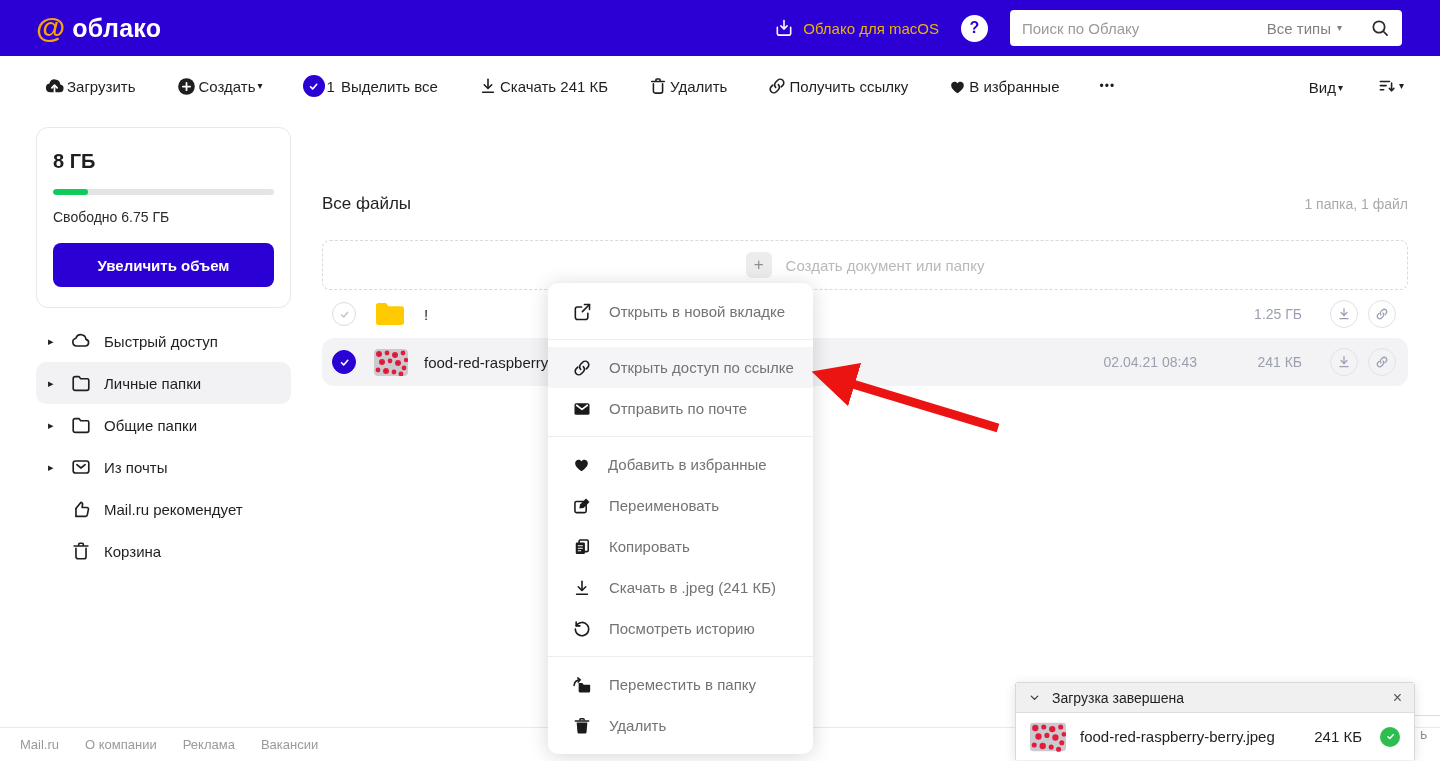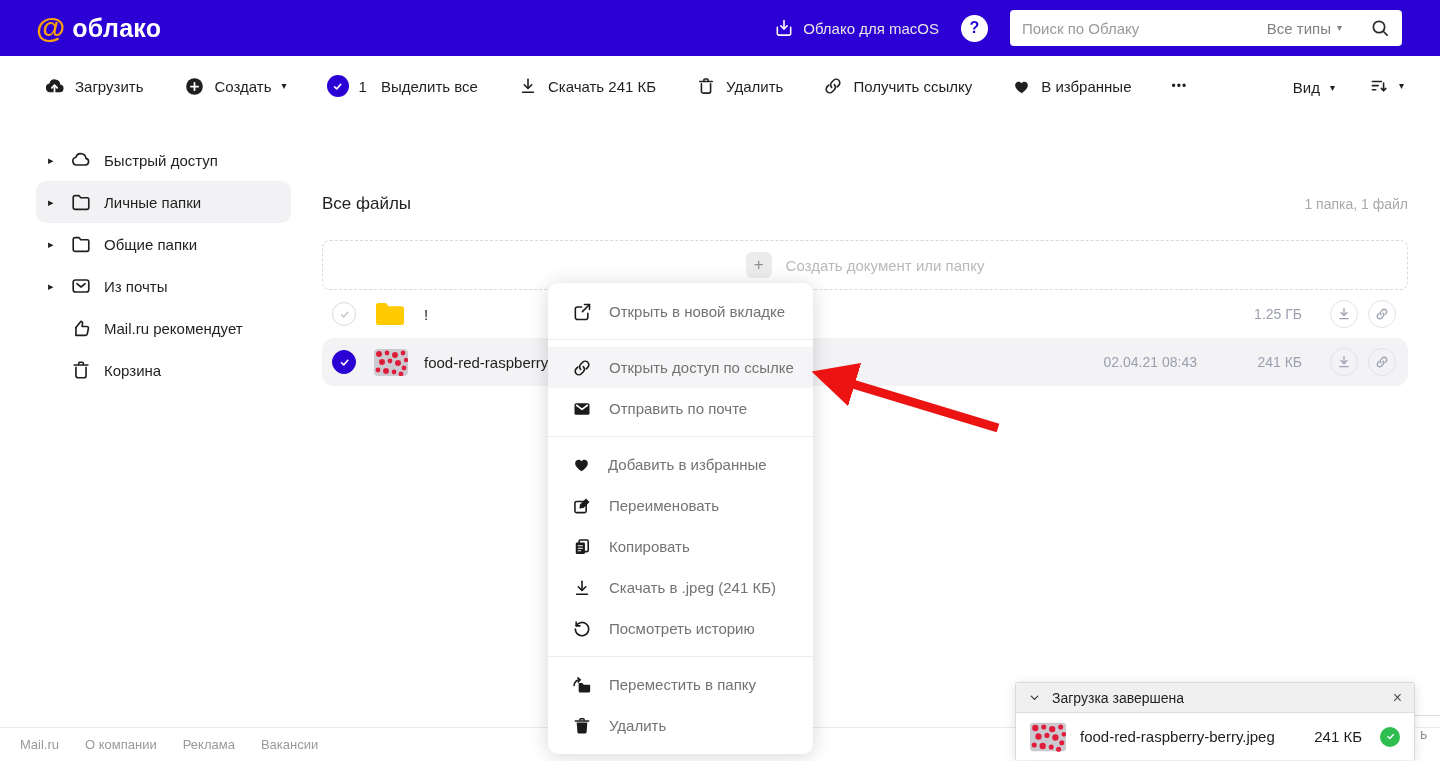--- a/index.html
+++ b/index.html
@@ -6,34 +6,34 @@
   body { font-family:"Liberation Sans", sans-serif; background:#fff; }
   .screen { position:relative; width:1440px; height:761px; background:#fff; overflow:hidden; }
 
   
   .hdr { position:absolute; top:0; left:0; right:0; height:56px; background:#2c00d4;
          display:flex; align-items:center; padding:0 38px 0 36px; z-index:3; }
   .logo { display:flex; align-items:center; gap:7px; cursor:pointer; }
   .logo-at { color:#f8a00e; font-size:30px; font-weight:bold; line-height:1; }
   .logo-word { color:#fff; font-size:25px; font-weight:600; letter-spacing:.3px; }
   .hdr-right { margin-left:auto; display:flex; align-items:center; gap:22px; }
-  .macos { display:flex; align-items:center; gap:9px; color:#e5e5e5; font-size:15px; cursor:pointer; }
+  .macos { display:flex; align-items:center; gap:9px; color:#eab308; font-size:15px; cursor:pointer; }
   .help { width:27px; height:27px; border-radius:50%; background:#fff; color:#2c00d4;
           font-weight:bold; font-size:16px; display:flex; align-items:center; justify-content:center; cursor:pointer; }
   .search { width:392px; height:36px; background:#fff; border-radius:4px; display:flex;
             align-items:center; padding:0 12px; gap:28px; }
   .search input { flex:1; border:none; outline:none; font-size:15px; color:#333; font-family:inherit; }
   .search input::placeholder { color:#9a9a9a; }
   .ftypes { display:flex; align-items:center; gap:6px; color:#808080; font-size:15px; cursor:pointer; white-space:nowrap; }
   .caret { font-size:10px; line-height:1; }
 
   
   .tbar { position:absolute; top:56px; left:0; right:0; height:60px; display:flex;
           align-items:center; padding:0 36px 0 44px; gap:40px; background:#fff; }
-  .ti { display:flex; align-items:center; gap:10px; font-size:15px; color:#1f1f1f;
+  .ti { display:flex; align-items:center; gap:2px; font-size:15px; color:#1f1f1f;
         cursor:pointer; white-space:nowrap; }
   .ti svg { flex:0 0 auto; }
   .tbar-right { margin-left:auto; display:flex; align-items:flex-end; gap:34px; }
   .ccirc { width:22px; height:22px; border-radius:50%; background:#2b00d4; display:flex;
            align-items:center; justify-content:center; }
   .selcount { margin-right:4px; }
 
   
   .side { position:absolute; top:127px; left:36px; width:255px; }
   .scard { border:1px solid #e8e8e8; border-radius:12px; padding:18px 16px 20px; background:#fff; }
@@ -240,20 +240,28 @@
             <path d="M17.5 8.5v9"></path>
               <path d="m14.8 14.8 2.7 2.7 2.7-2.7"></path>
           </svg>
         </span>
         <span class="caret">▾</span>
       </div>
     </div>
   </div>
 
   <aside class="side">
+    <div class="scard">
+      <div class="quota">8 ГБ</div>
+      <div class="pbar">
+          <div class="pfill"></div>
+        </div>
+      <div class="free">Свободно 6.75 ГБ</div>
+      <button class="upbtn">Увеличить объем</button>
+    </div>
     <nav class="nav">
       <div class="nitem">
         <span class="ncaret">▸</span>
         <span class="nicon">
           <svg width="22" height="22" viewBox="0 0 24 24" fill="none" stroke="#1f1f1f" stroke-width="1.8" stroke-linejoin="round">
             <path d="M7.2 17.5h9.6a3.7 3.7 0 0 0 .6-7.3A5.6 5.6 0 0 0 6.5 9a4.3 4.3 0 0 0 .7 8.5z"></path>
           </svg>
         </span>
         <span class="nlabel">Быстрый доступ</span>
       </div>

